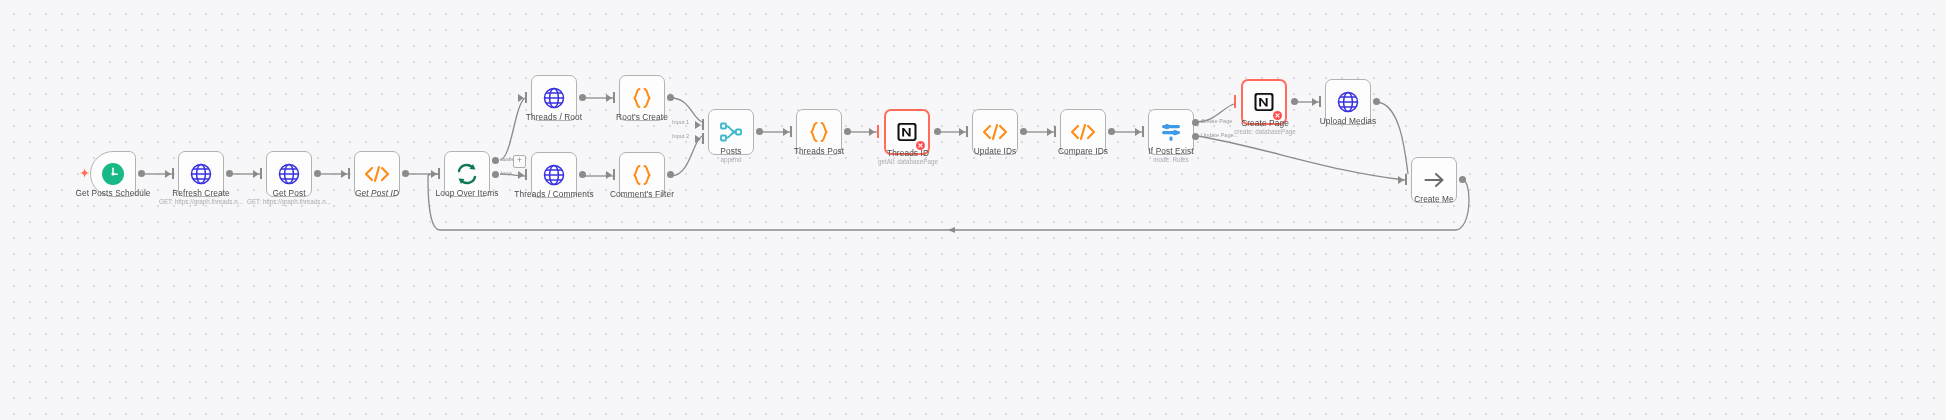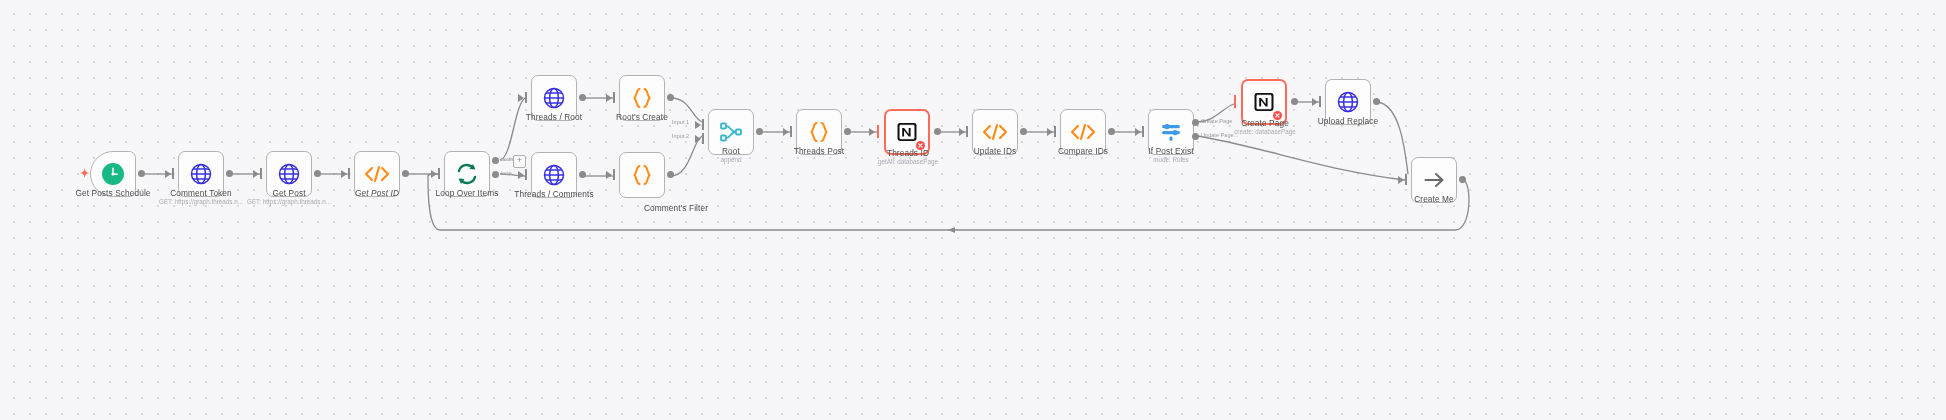--- a/index.html
+++ b/index.html
@@ -165,21 +165,21 @@
           <ellipse cx="12" cy="12" rx="4.4" ry="9.5"></ellipse>
           <line x1="2.5" y1="12" x2="21.5" y2="12"></line>
           <line x1="4" y1="7" x2="20" y2="7"></line>
           <line x1="4" y1="17" x2="20" y2="17"></line>
         </svg>
     </span>
   </div>
   <div class="inbar" style="left:172px;top:168px;"></div>
   <div class="inarrow" style="left:165px;top:170px;"></div>
   <div class="port" style="left:226px;top:170px;"></div>
-  <div class="lbl" style="left:201px;top:188px;">Comment Token</div>
+  <div class="lbl" style="left:201px;top:188px;">Refresh Create</div>
   <div class="sub" style="left:201px;top:198px;">GET: https://graph.threads.n...</div>
 
   <div class="node" style="left:266px;top:151px;">
     <span class="glyph">
       <svg width="24" height="24" viewBox="0 0 24 24" fill="none" stroke="#3730e0" stroke-width="1.5">
           <circle cx="12" cy="12" r="9.5"></circle>
           <ellipse cx="12" cy="12" rx="4.4" ry="9.5"></ellipse>
           <line x1="2.5" y1="12" x2="21.5" y2="12"></line>
           <line x1="4" y1="7" x2="20" y2="7"></line>
           <line x1="4" y1="17" x2="20" y2="17"></line>
@@ -273,41 +273,41 @@
     <span class="glyph">
       <svg width="24" height="24" viewBox="0 0 24 24" fill="none" stroke="#ff8c19" stroke-width="2" stroke-linecap="round">
           <path d="M9.5 3 C6.5 3 7 9 4.5 12 C7 15 6.5 21 9.5 21"></path>
           <path d="M14.5 3 C17.5 3 17 9 19.5 12 C17 15 17.5 21 14.5 21"></path>
         </svg>
     </span>
   </div>
   <div class="inbar" style="left:613px;top:169px;"></div>
   <div class="inarrow" style="left:606px;top:171px;"></div>
   <div class="port" style="left:667px;top:171px;"></div>
-  <div class="lbl" style="left:676px;top:189px;margin-top:14px;">Comment's Filter</div>
+  <div class="lbl" style="left:642px;top:189px;">Comment's Filter</div>
 
   <div class="node" style="left:708px;top:109px;">
     <span class="glyph">
       <svg width="24" height="24" viewBox="0 0 24 24" fill="none" stroke="#3ab7cc" stroke-width="1.8">
           <rect x="2" y="3.5" width="5" height="5" rx="1"></rect>
           <rect x="2" y="15.5" width="5" height="5" rx="1"></rect>
           <rect x="17" y="9.5" width="5" height="5" rx="1"></rect>
           <path d="M7 6 C12 6 11 12 17 12"></path>
           <path d="M7 18 C12 18 11 12 17 12"></path>
         </svg>
     </span>
   </div>
   <div class="inbar" style="left:702px;top:119px;"></div>
   <div class="inarrow" style="left:695px;top:121px;"></div>
   <div class="inbar" style="left:702px;top:133px;"></div>
   <div class="inarrow" style="left:695px;top:135px;"></div>
   <div class="portlabel" style="left:672px;top:119px;">Input 1</div>
   <div class="portlabel" style="left:672px;top:133px;">Input 2</div>
   <div class="port" style="left:756px;top:128px;"></div>
-  <div class="lbl" style="left:731px;top:146px;">Root</div>
+  <div class="lbl" style="left:731px;top:146px;">Posts</div>
   <div class="sub" style="left:731px;top:156px;">append</div>
 
   <div class="node" style="left:796px;top:109px;">
     <span class="glyph">
       <svg width="24" height="24" viewBox="0 0 24 24" fill="none" stroke="#ff8c19" stroke-width="2" stroke-linecap="round">
           <path d="M9.5 3 C6.5 3 7 9 4.5 12 C7 15 6.5 21 9.5 21"></path>
           <path d="M14.5 3 C17.5 3 17 9 19.5 12 C17 15 17.5 21 14.5 21"></path>
         </svg>
     </span>
   </div>
@@ -402,21 +402,21 @@
           <ellipse cx="12" cy="12" rx="4.4" ry="9.5"></ellipse>
           <line x1="2.5" y1="12" x2="21.5" y2="12"></line>
           <line x1="4" y1="7" x2="20" y2="7"></line>
           <line x1="4" y1="17" x2="20" y2="17"></line>
         </svg>
     </span>
   </div>
   <div class="inbar" style="left:1319px;top:96px;"></div>
   <div class="inarrow" style="left:1312px;top:98px;"></div>
   <div class="port" style="left:1373px;top:98px;"></div>
-  <div class="lbl" style="left:1348px;top:116px;">Upload Replace</div>
+  <div class="lbl" style="left:1348px;top:116px;">Upload Medias</div>
 
   <div class="node" style="left:1411px;top:157px;">
     <span class="glyph">
       <svg width="24" height="24" viewBox="0 0 24 24" fill="none" stroke="#6b6b6b" stroke-width="2" stroke-linecap="round" stroke-linejoin="round">
           <line x1="3.5" y1="12" x2="20" y2="12"></line>
           <polyline points="14,6 20.5,12 14,18"></polyline>
         </svg>
     </span>
   </div>
   <div class="inbar" style="left:1405px;top:174px;"></div>

